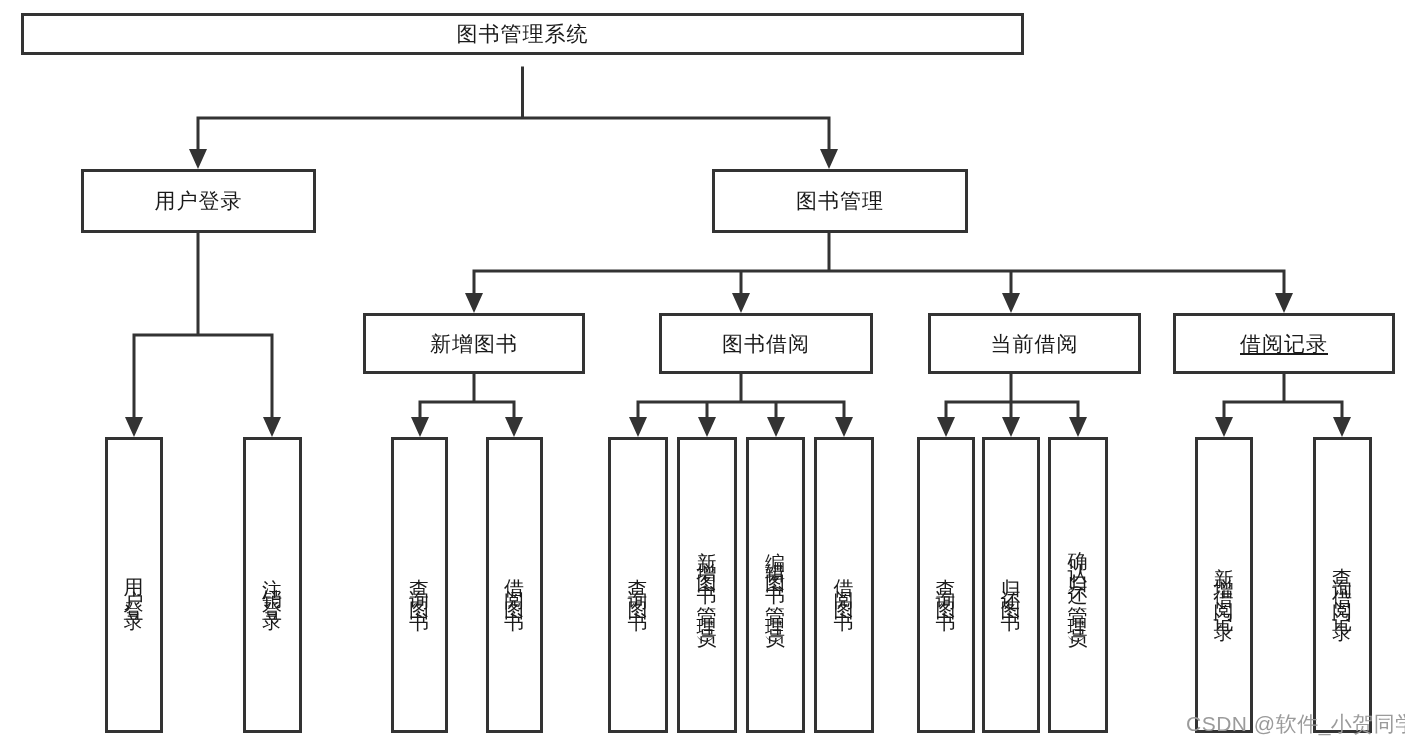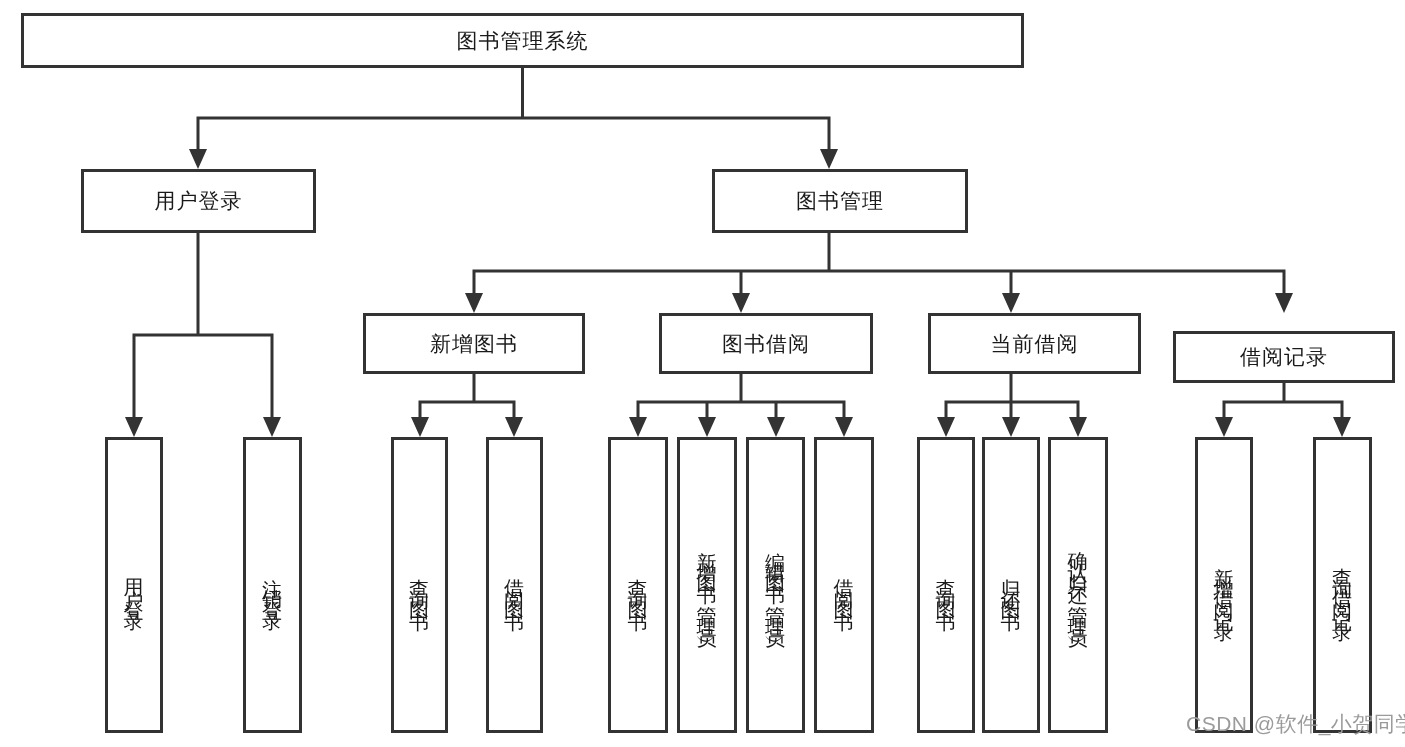--- a/index.html
+++ b/index.html
@@ -51,27 +51,27 @@
     position: absolute;
     left: 1186px;
     top: 710px;
     font-size: 21px;
     color: #9b9b9b;
     white-space: nowrap;
     z-index: 4;
     letter-spacing: 0.5px;
   }
   
-  #n-root   { left: 21px;  top: 13px;  width: 1003px; height: 55px; }
+  #n-root   { left: 21px;  top: 13px;  width: 1003px; height: 42px; }
   #n-l2-0   { left: 81px;  top: 169px; width: 235px;  height: 64px; }
   #n-l2-1   { left: 712px; top: 169px; width: 256px;  height: 64px; }
   #n-l3-0   { left: 363px; top: 313px; width: 222px;  height: 61px; }
   #n-l3-1   { left: 634px; top: 313px; width: 214px;  height: 61px; margin-left: 25px; }
   #n-l3-2   { left: 928px; top: 313px; width: 213px;  height: 61px; }
-  #n-l3-3   { left: 1173px;top: 331px; width: 222px;  height: 52px; }
+  #n-l3-3   { left: 1173px;top: 313px; width: 222px;  height: 61px; text-decoration: underline; }
   .leaf     { top: 437px;  height: 296px; }
   #n-leaf-0  { left: 105px;  width: 58px; }
   #n-leaf-1  { left: 243px;  width: 59px; }
   #n-leaf-2  { left: 391px;  width: 57px; }
   #n-leaf-3  { left: 486px;  width: 57px; }
   #n-leaf-4  { left: 608px;  width: 60px; }
   #n-leaf-5  { left: 677px;  width: 60px; }
   #n-leaf-6  { left: 746px;  width: 59px; }
   #n-leaf-7  { left: 814px;  width: 60px; }
   #n-leaf-8  { left: 917px;  width: 58px; }

